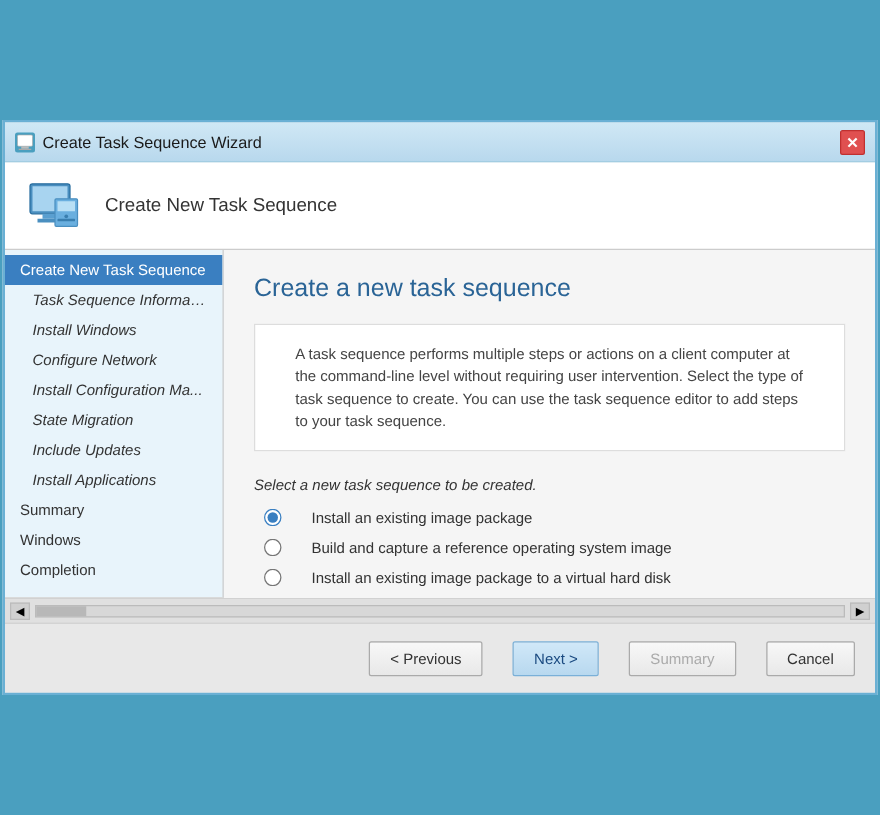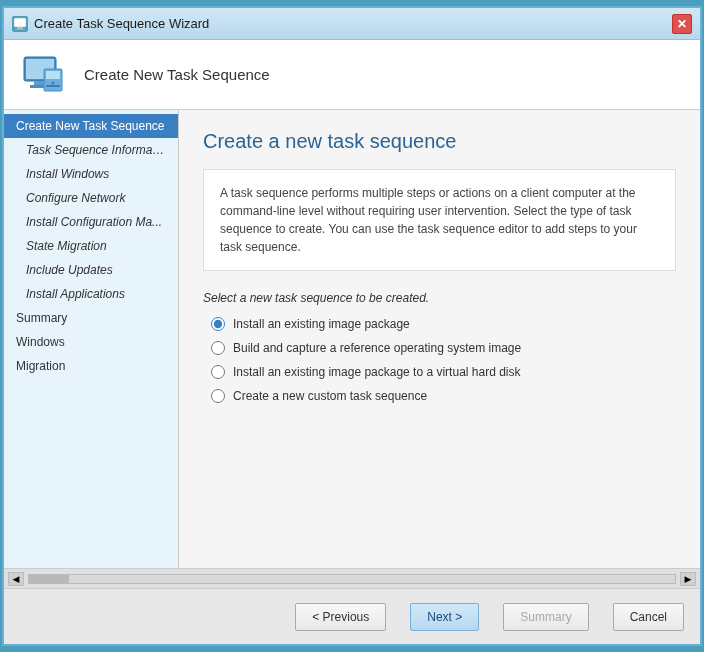--- a/index.html
+++ b/index.html
@@ -9,21 +9,21 @@
       background: #4a9fbf;
       display: flex;
       justify-content: center;
       align-items: center;
       width: 704px;
       height: 652px;
       overflow: hidden;
     }
     .window {
       width: 700px;
-      height: 640px;
+      height: 460px;
       background: #f0f0f0;
       border: 2px solid #6ab0d4;
       display: flex;
       flex-direction: column;
     }
     .title-bar {
       background: linear-gradient(to bottom, #d0e8f5, #b8d8ed);
       height: 32px;
       display: flex;
       align-items: center;
@@ -121,42 +121,42 @@
     }
     .content-title {
       font-size: 20px;
       color: #2a6496;
       margin-bottom: 16px;
       font-weight: normal;
     }
     .description-box {
       background: white;
       border: 1px solid #ddd;
-      padding: 14px 16px;
+      padding: 14px 32px;
       margin-bottom: 20px;
       font-size: 12px;
       color: #444;
       line-height: 1.5;
     }
     .select-label {
       font-size: 12px;
       color: #333;
       margin-bottom: 12px;
       font-style: italic;
     }
     .radio-group {
       display: flex;
       flex-direction: column;
       gap: 10px;
       padding-left: 8px;
     }
     .radio-item {
       display: flex;
       align-items: center;
-      gap: 8px;
+      gap: 24px;
       font-size: 12px;
       color: #333;
     }
     .radio-input {
       width: 14px;
       height: 14px;
       accent-color: #3a7fc1;
       cursor: pointer;
     }
     .footer {
@@ -271,21 +271,21 @@
     <div class="sidebar-item active top-level">Create New Task Sequence</div>
         <div class="sidebar-item sub">Task Sequence Informati...</div>
         <div class="sidebar-item sub">Install Windows</div>
         <div class="sidebar-item sub">Configure Network</div>
         <div class="sidebar-item sub">Install Configuration Ma...</div>
         <div class="sidebar-item sub">State Migration</div>
         <div class="sidebar-item sub">Include Updates</div>
         <div class="sidebar-item sub">Install Applications</div>
         <div class="sidebar-item top-level">Summary</div>
         <div class="sidebar-item top-level">Windows</div>
-        <div class="sidebar-item top-level">Migration</div>
+        <div class="sidebar-item top-level">Completion</div>
       </div>
 
     <div class="content-area">
       <div class="content-title">Create a new task sequence</div>
       <div class="description-box">
         <span>A task sequence performs multiple steps or actions on a client computer at the command-line level without requiring user intervention. Select the type of task sequence to create. You can use the task sequence editor to add steps to your task sequence.</span>
       </div>
       <div class="select-label">Select a new task sequence to be created.</div>
       <div class="radio-group">
 

